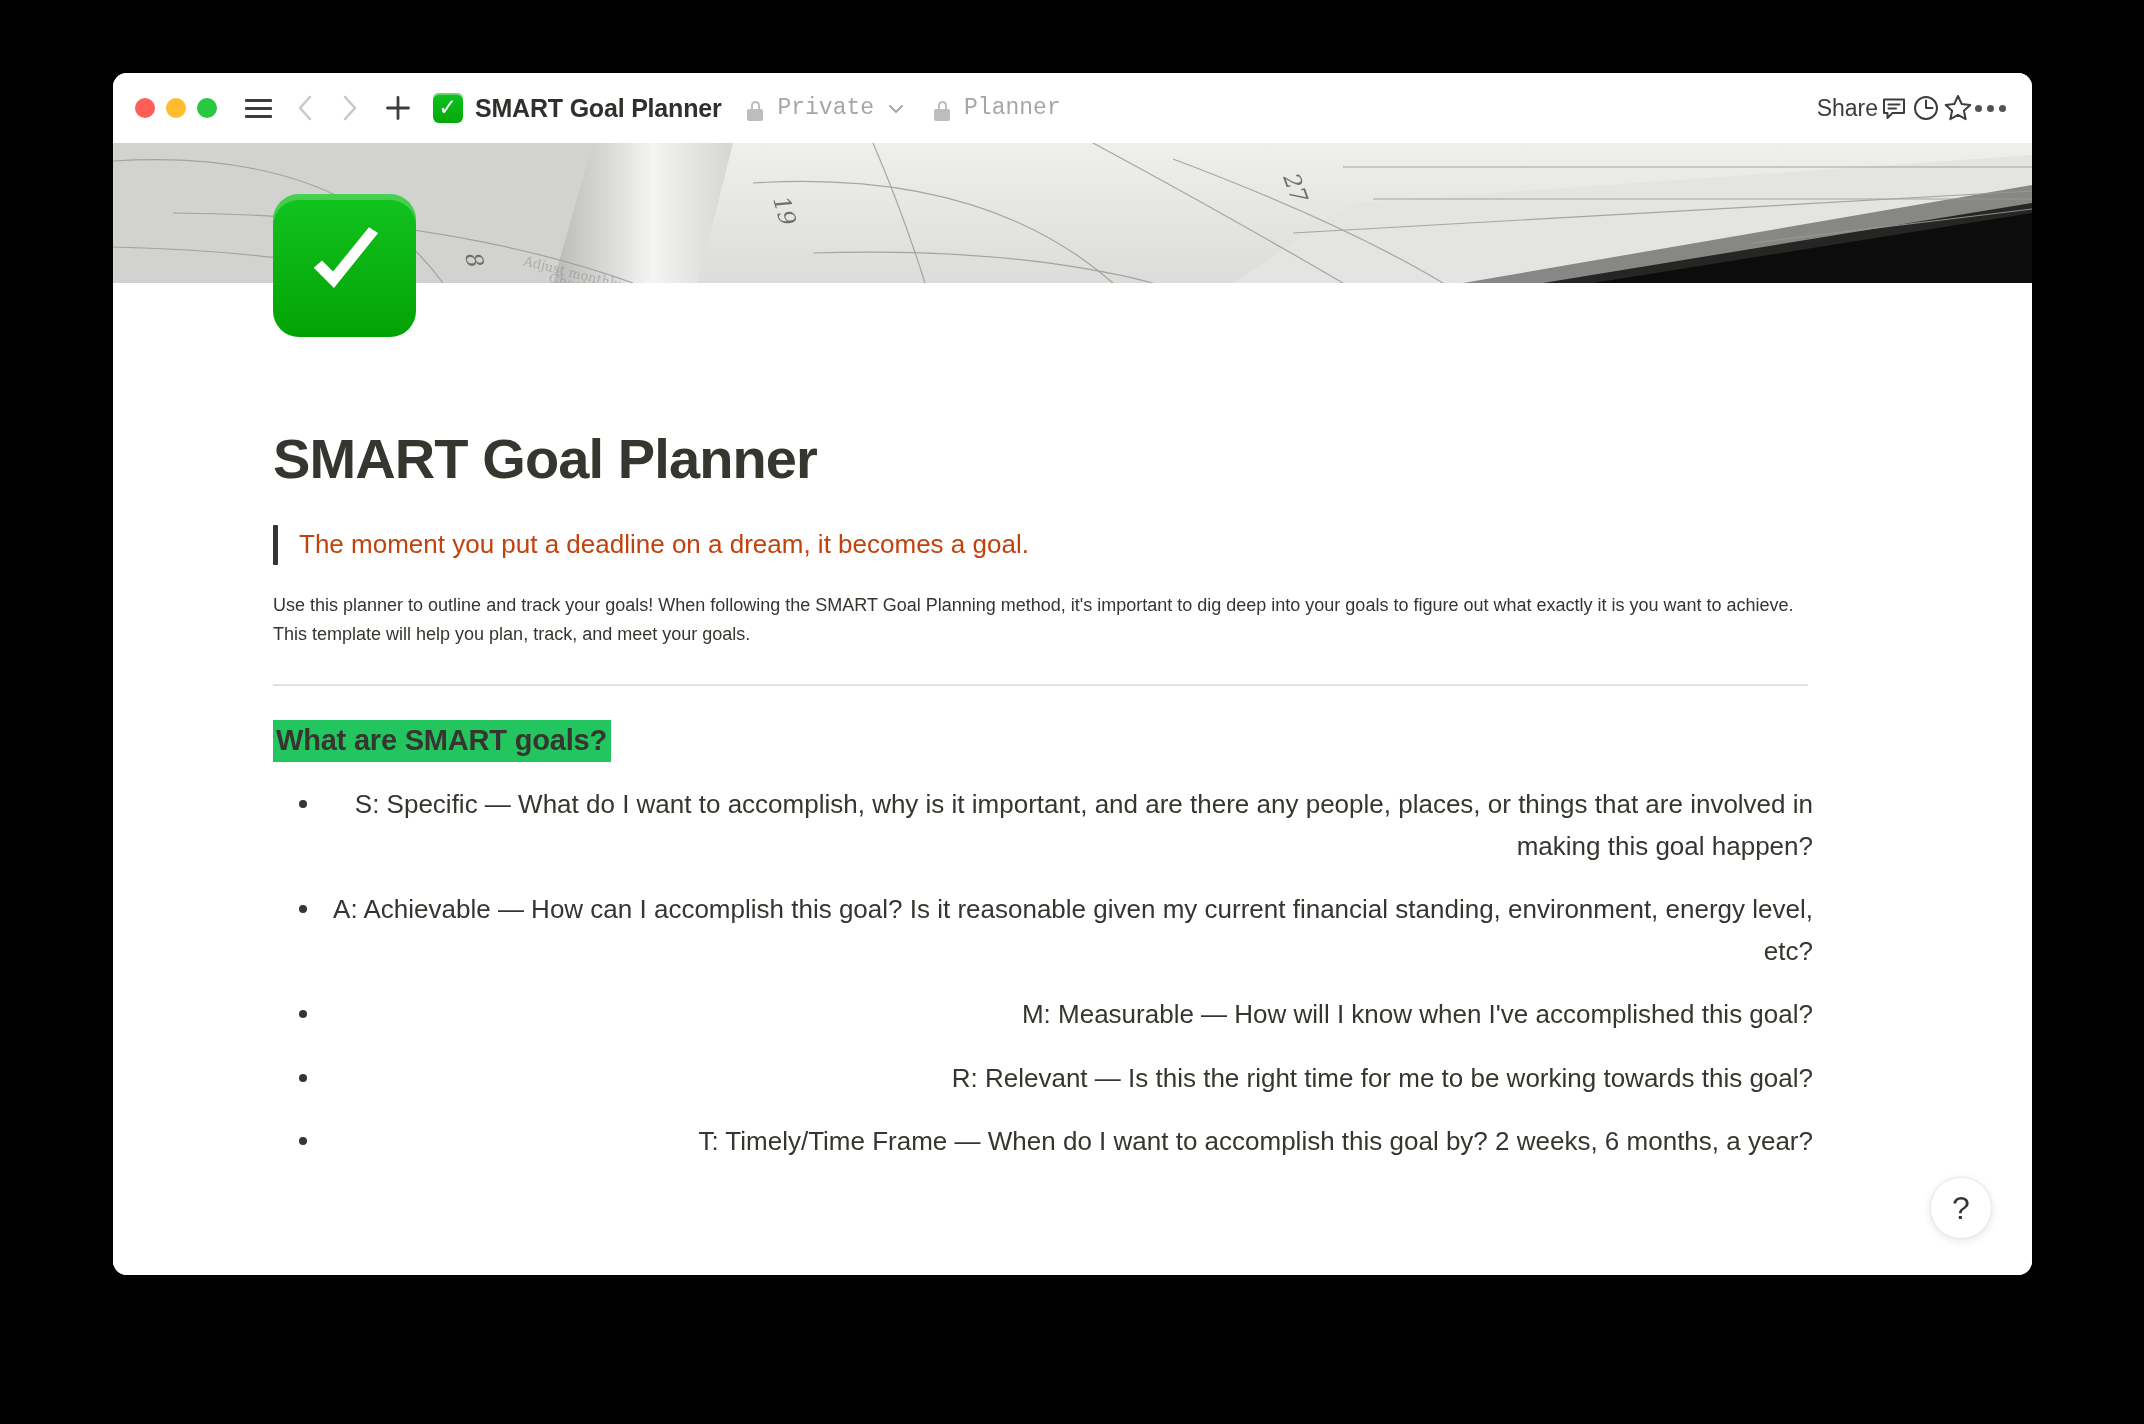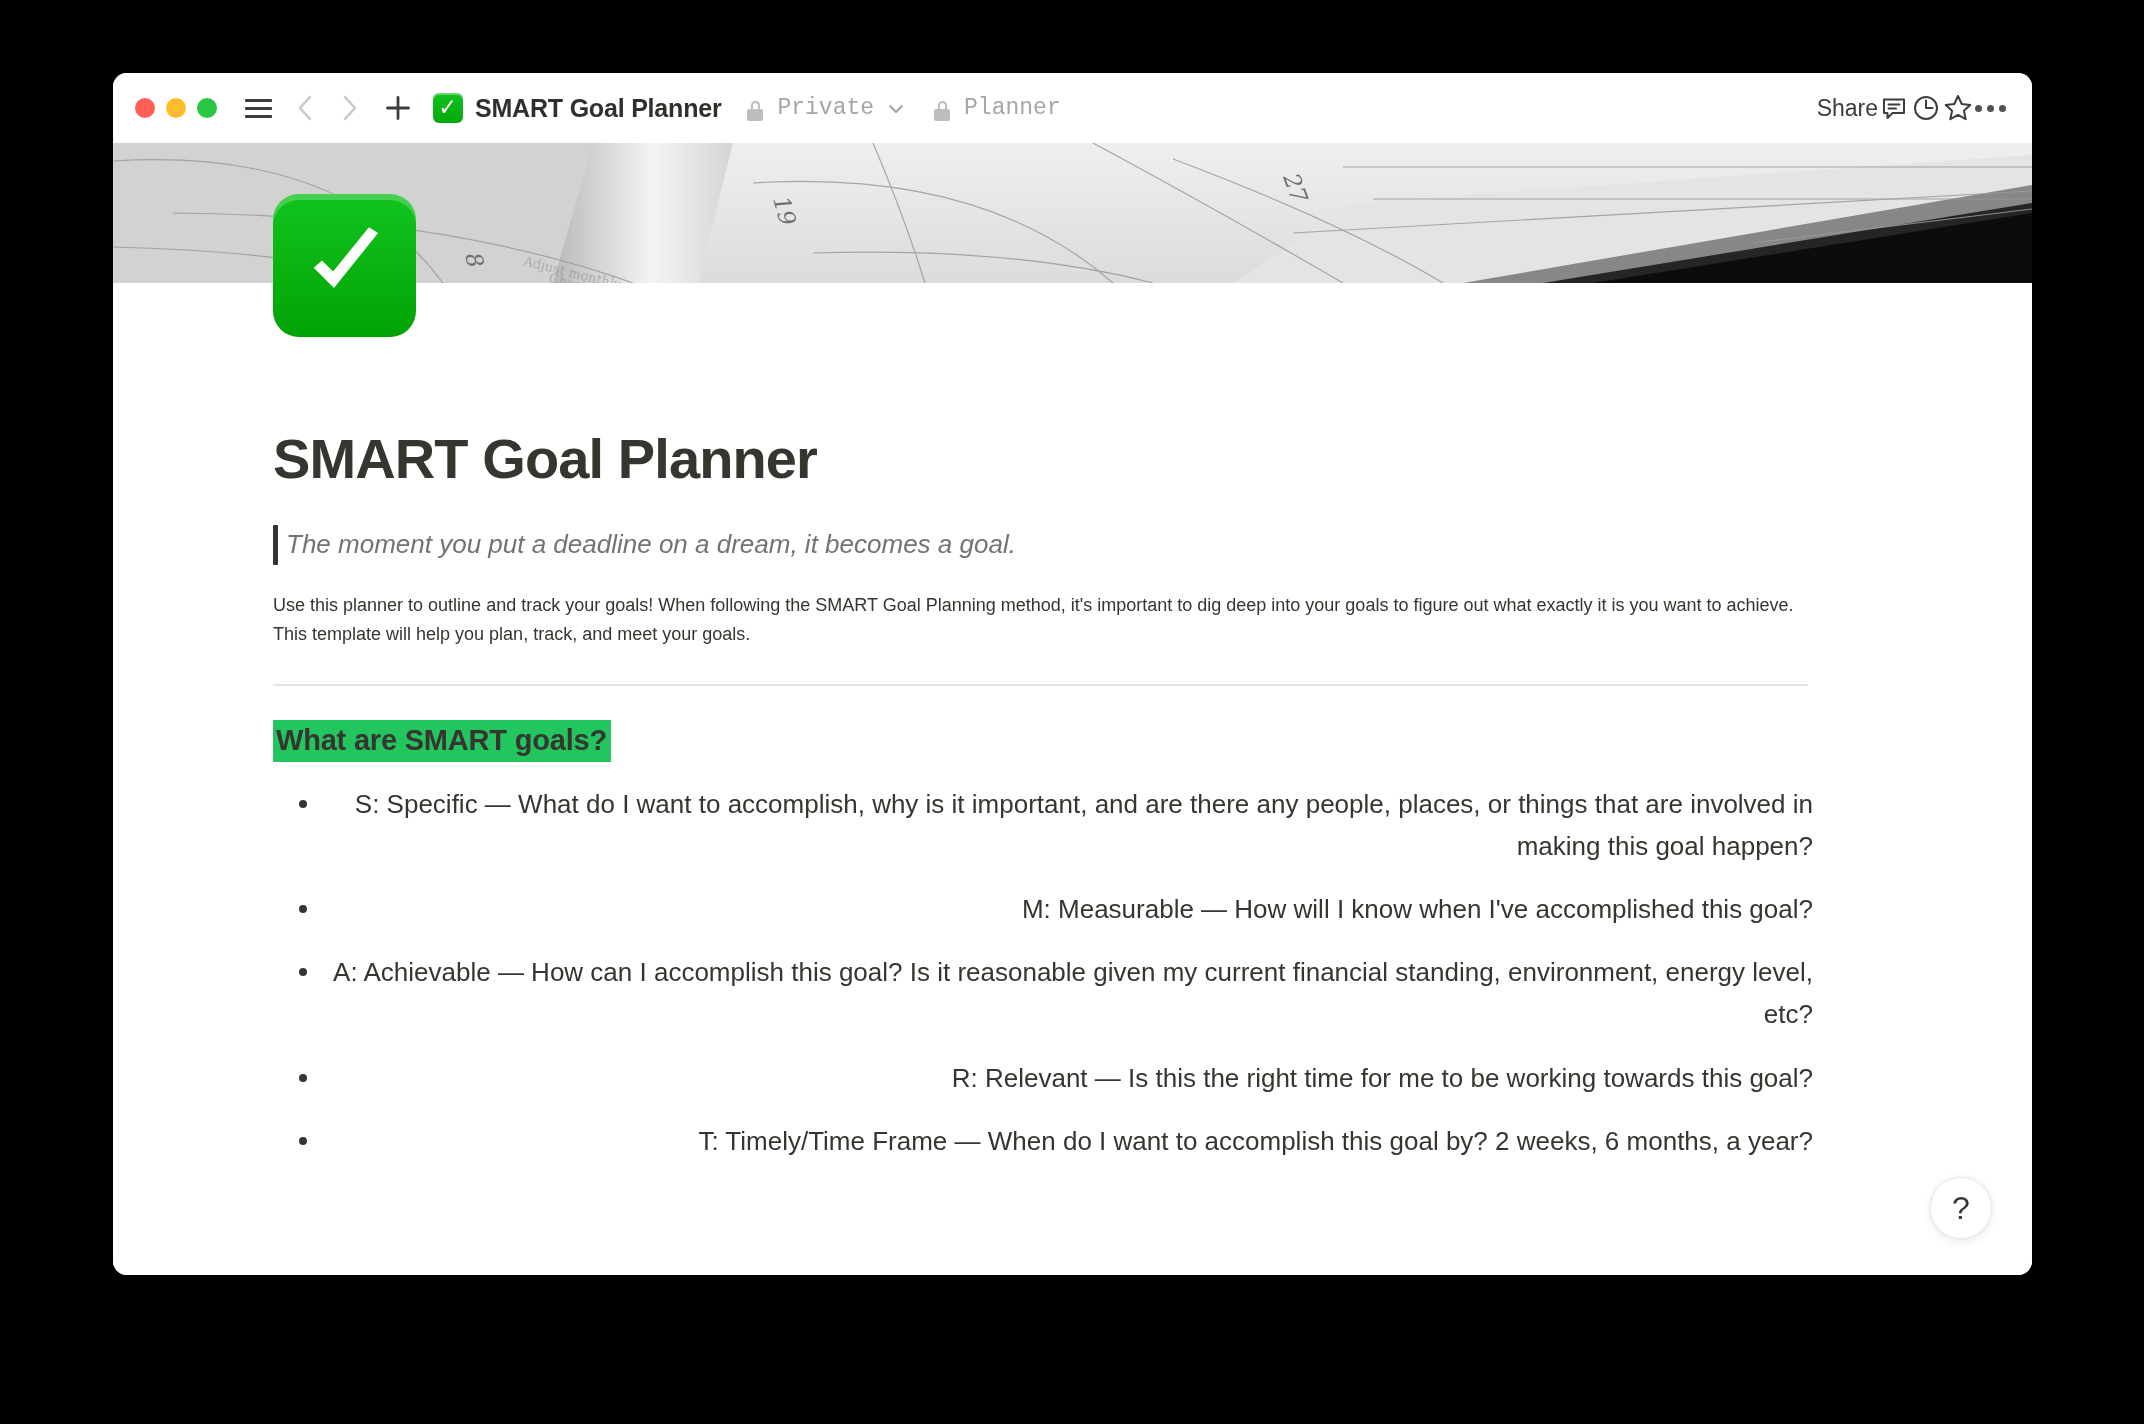--- a/index.html
+++ b/index.html
@@ -149,23 +149,22 @@
   }
   #quote .bar {
     width: 5px;
     background: #37352f;
     align-self: stretch;
     min-height: 40px;
     border-radius: 1px;
   }
   #quote .qtext {
     font-size: 26px;
-    font-style: italic;
-    color: #737373;
-    padding-left: 8px;
+    color: #c2410c;
+    padding-left: 21px;
     line-height: 1.5;
   }
 
   #intro {
     margin-top: 26px;
     font-size: 18px;
     line-height: 1.64;
     color: #37352f;
     max-width: 1528px;
   }
@@ -393,22 +392,22 @@
       </div>
 
       <p id="intro">Use this planner to outline and track your goals! When following the SMART Goal Planning method, it's important to dig deep into your goals to figure out what exactly it is you want to achieve. This template will help you plan, track, and meet your goals.</p>
 
       <div id="divider"></div>
 
       <h2 id="section-title">What are SMART goals?</h2>
 
       <ul id="smart-list">
         <li>S: Specific — What do I want to accomplish, why is it important, and are there any people, places, or things that are involved in making this goal happen?</li>
+        <li>A: Achievable — How can I accomplish this goal? Is it reasonable given my current financial standing, environment, energy level, etc?</li>
         <li>M: Measurable — How will I know when I've accomplished this goal?</li>
-        <li>A: Achievable — How can I accomplish this goal? Is it reasonable given my current financial standing, environment, energy level, etc?</li>
         <li>R: Relevant — Is this the right time for me to be working towards this goal?</li>
         <li>T: Timely/Time Frame — When do I want to accomplish this goal by? 2 weeks, 6 months, a year?</li>
       </ul>
     </div>
 
     <div id="help-btn">?</div>
   </div>
 </div>
 
 </body></html>

